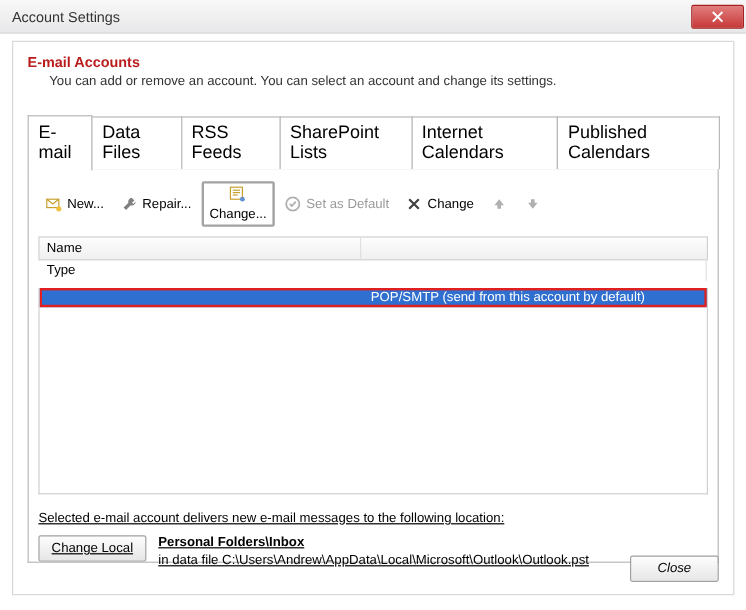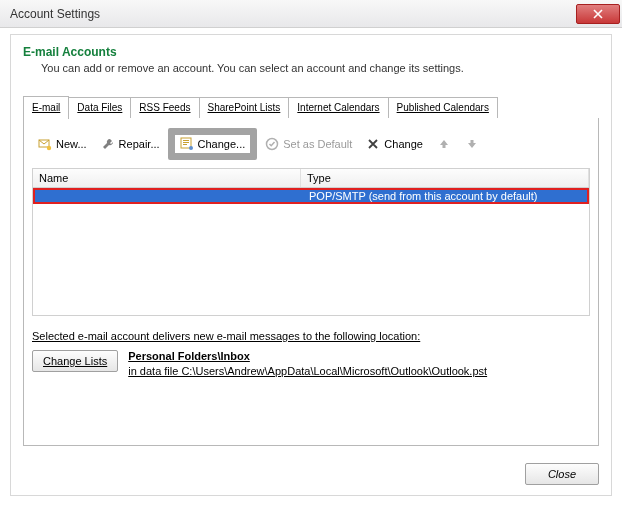--- a/index.html
+++ b/index.html
@@ -8,41 +8,41 @@
 .titlebar { height: 28px; background: linear-gradient(#f8f8f8, #e8e8ea); border-bottom: 1px solid #d0d0d0; display: flex; align-items: center; padding: 0 2px 0 10px; justify-content: space-between; }
 .titlebar .title { flex: 1; color: #333; font-size: 12px; }
 .titlebar .closebtn { width: 44px; height: 20px; background: linear-gradient(#e17e7e, #c83838); border: 1px solid #a62020; border-radius: 2px; display: flex; align-items: center; justify-content: center; color: #fff; font-weight: bold; cursor: pointer; }
 .titlebar .closebtn svg { width: 10px; height: 10px; }
 
 .content { padding: 6px 10px 10px 10px; }
 
 .panel { border: 1px solid #d8d8d8; background: #fff; height: 462px; position: relative; padding: 10px 12px; }
 
 .header-block { margin-bottom: 22px; }
-.header-title { font-weight: bold; font-size: 12px; color: #15803d; margin-bottom: 3px; }
+.header-title { font-weight: bold; font-size: 12px; color: #b91c1c; margin-bottom: 3px; }
 .header-desc { color: #333; padding-left: 18px; }
 
 .tabs { display: flex; border-bottom: 1px solid #b8b8b8; position: relative; top: 1px; }
-.tab { border: 1px solid #b8b8b8; border-bottom: none; background: #fff; padding: 4px 8px 5px 8px; margin-right: -1px; cursor: pointer; position: relative; font-size: 10px; text-decoration: underline; }
+.tab { border: 1px solid #b8b8b8; border-bottom: none; background: #fff; padding: 4px 8px 5px 8px; margin-right: -1px; cursor: pointer; position: relative; font-size: 15px; }
 .tab.active { background: #fff; z-index: 2; padding-top: 5px; padding-bottom: 6px; top: 1px; margin-top: -2px; }
 
 .tabbody { border: 1px solid #b8b8b8; border-top: none; background: #fff; height: 328px; padding: 8px 8px; position: relative; }
 
 .toolbar { display: flex; align-items: center; gap: 2px; padding: 2px 0 8px 0; }
 .tbtn { display: inline-flex; align-items: center; gap: 4px; padding: 2px 5px; cursor: pointer; border: 1px solid transparent; border-radius: 2px; }
 .tbtn.disabled { color: #9a9a9a; cursor: default; }
 .tbtn .ico { width: 14px; height: 14px; display: inline-flex; align-items: center; justify-content: center; }
-.tbtn.highlight { border: 7px solid #a3a3a3; }
+.tbtn.highlight { border: 2px solid #a3a3a3; flex-direction: column; }
 
-.listhead { display: flex; background: linear-gradient(#fdfdfd, #f0f0f0); border: 1px solid #d0d0d0; height: 20px; }
+.listhead { display: flex; background: linear-gradient(#fdfdfd, #f0f0f0); border: 1px solid #d0d0d0; height: 20px; flex-direction: column; }
 .listhead .col { padding: 3px 6px; border-right: 1px solid #e0e0e0; }
 .col-name { width: 268px; }
 .col-type { flex: 1; }
 
-.listbody { border: 1px solid #d0d0d0; border-top: none; height: 128px; overflow: auto; }
+.listbody { border: 1px solid #d0d0d0; border-top: none; height: 172px; overflow: auto; margin-top: 23px; }
 .row { display: flex; height: 16px; align-items: center; }
 .row.selected { background: #2f6fd0; color: #fff; border: 2px solid #e02020; }
 .row .cell { padding: 0 6px; white-space: nowrap; overflow: hidden; }
 .row .cell.cname { width: 268px; }
 .row .cell.ctype { flex: 1; }
 
 .delivery { margin-top: 14px; text-decoration: underline; }
 .delivery-line { margin-bottom: 8px; }
 .delivery-row { display: flex; align-items: flex-start; gap: 10px; }
 .btn { background: linear-gradient(#fdfdfd, #e6e6e6); border: 1px solid #a0a0a0; border-radius: 2px; padding: 4px 10px; cursor: pointer; font-size: 11px; }
@@ -155,21 +155,21 @@
       <div class="listbody">
         <div class="row selected">
           <div class="cell cname"></div>
           <div class="cell ctype">POP/SMTP (send from this account by default)</div>
         </div>
       </div>
 
       <div class="delivery">
         <div class="delivery-line">Selected e-mail account delivers new e-mail messages to the following location:</div>
         <div class="delivery-row">
-          <button class="btn">Change Lists</button>
+          <button class="btn">Change Local</button>
           <div class="delivery-info">
             <div class="bold">Personal Folders\Inbox</div>
             <div>in data file C:\Users\Andrew\AppData\Local\Microsoft\Outlook\Outlook.pst</div>
           </div>
         </div>
       </div>
 
     </div>
 
     <div class="footer">

